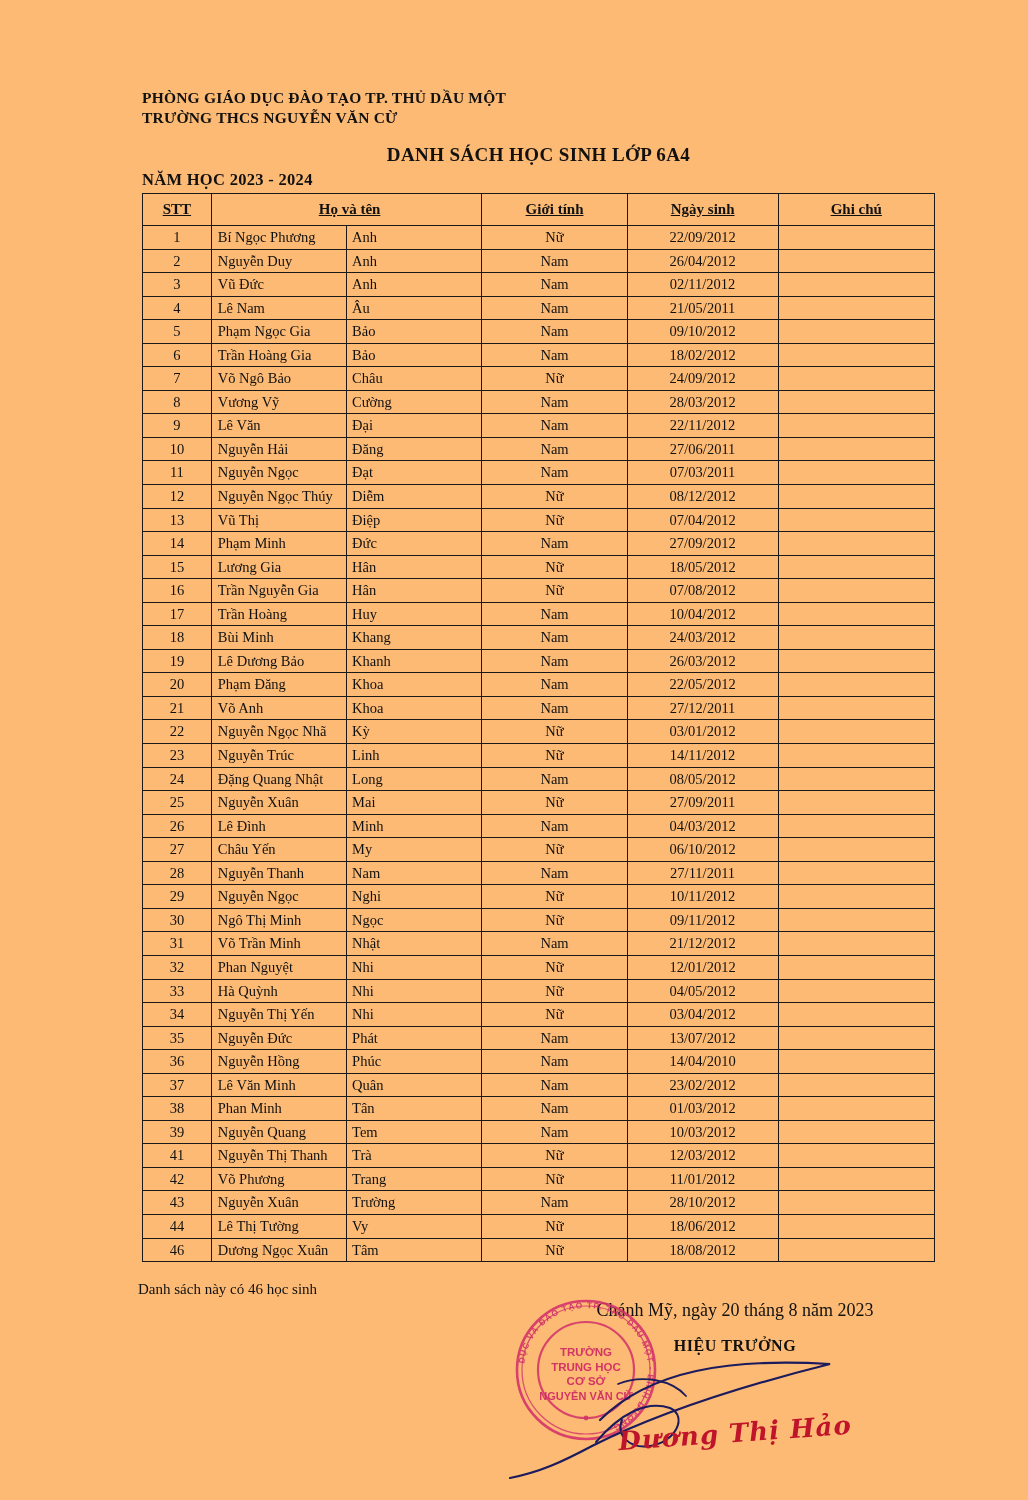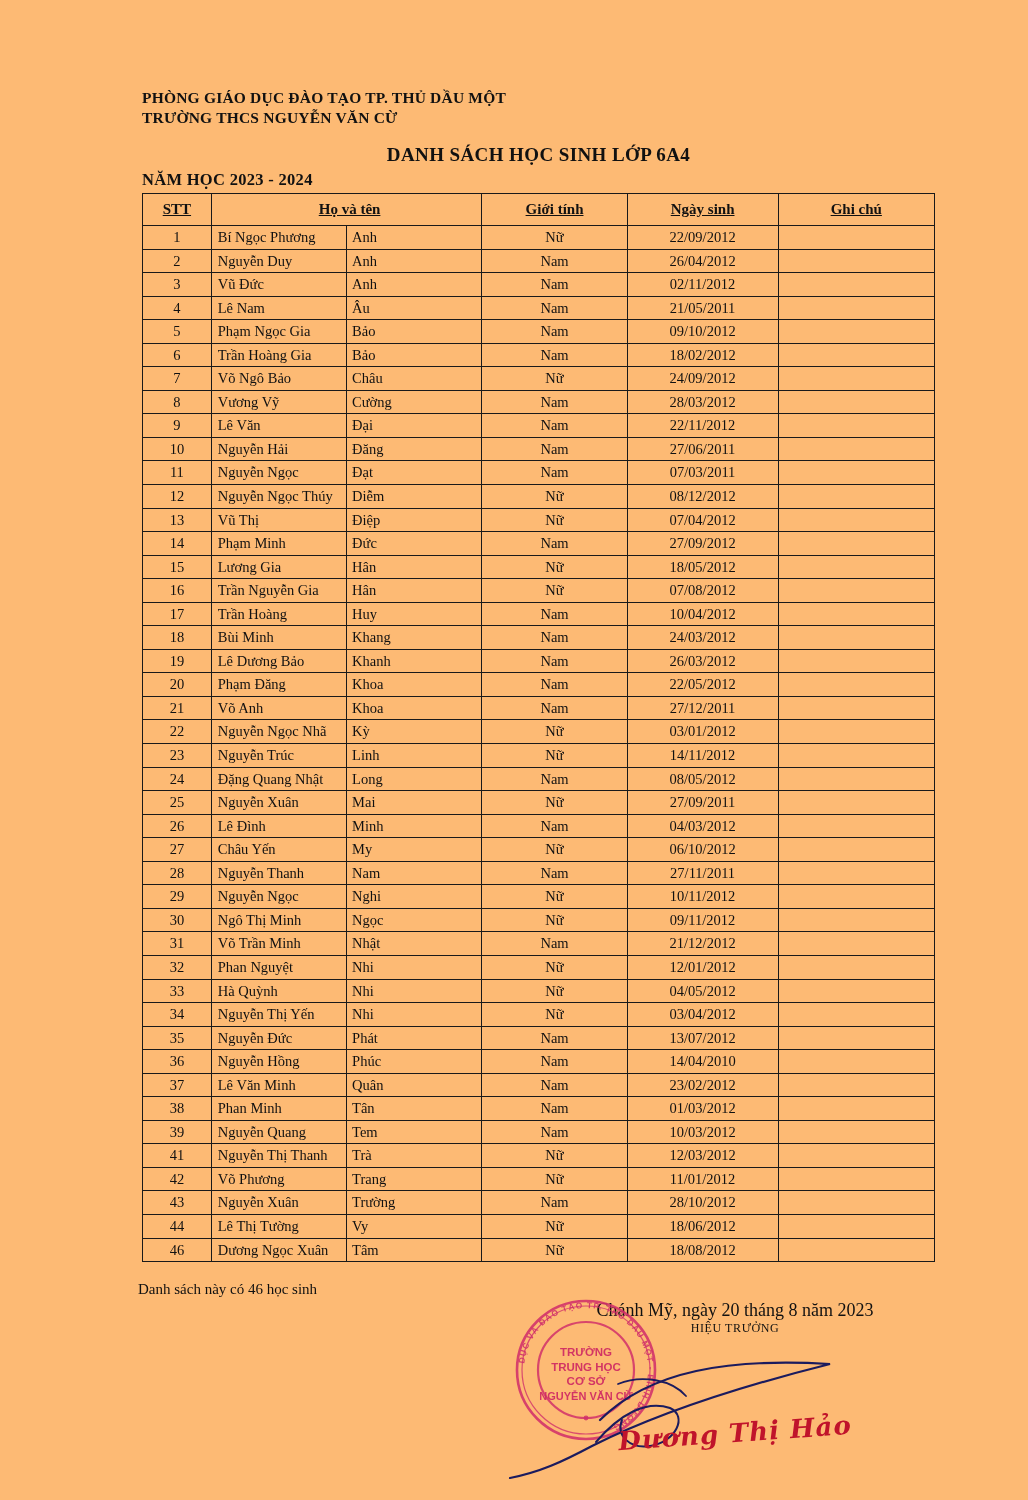--- a/index.html
+++ b/index.html
@@ -103,24 +103,24 @@
     left: 535px;
     top: 1300px;
     width: 400px;
     text-align: center;
   }
   .sign-date {
     font-size: 18px;
     white-space: nowrap;
   }
   .sign-role {
-    font-size: 12px;
-    font-weight: normal;
+    font-size: 16px;
+    font-weight: bold;
     letter-spacing: .6px;
-    margin-top: 0;
+    margin-top: 16px;
   }
   .sign-name {
     position: absolute;
     left: 618px;
     top: 1418px;
     font-family: "DejaVu Serif", serif;
     font-style: italic;
     font-weight: bold;
     font-size: 26px;
     color: #c0142b;

